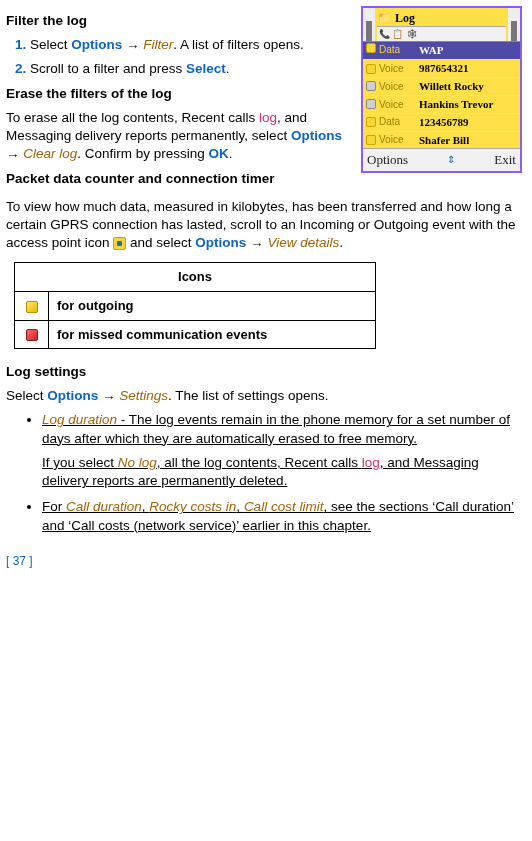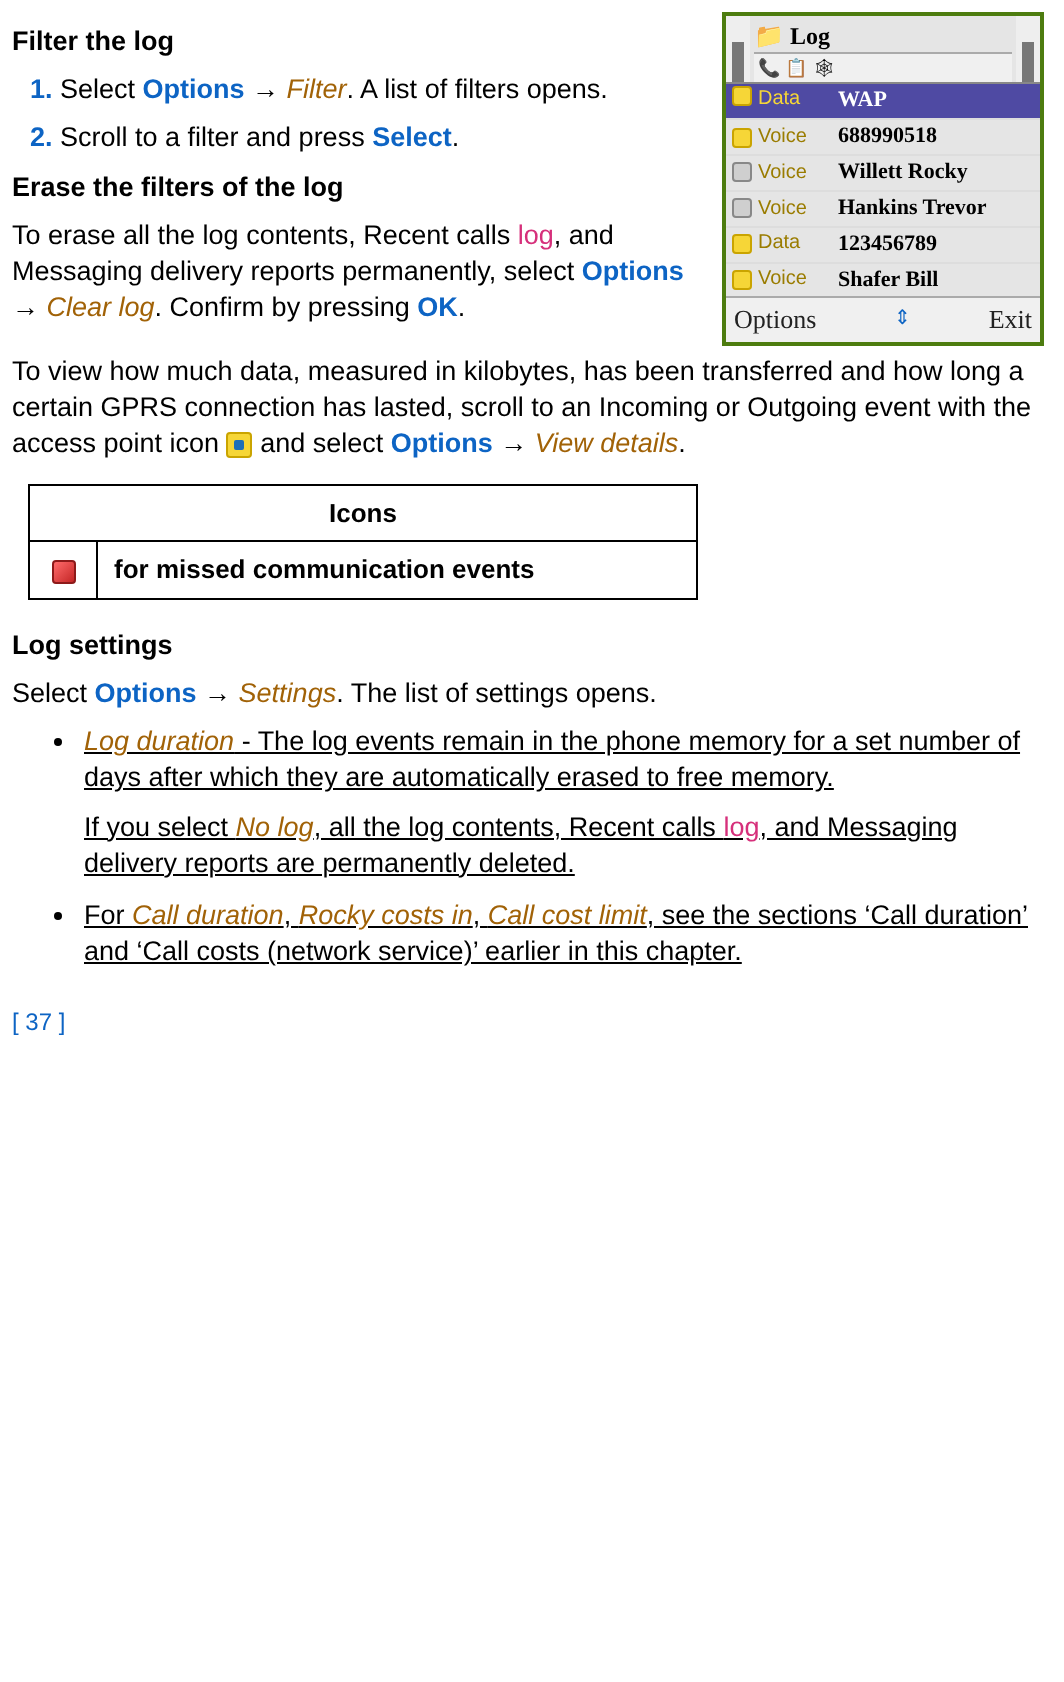--- a/index.html
+++ b/index.html
@@ -22,25 +22,25 @@
   .maincol { float: left; width: 355px; padding-right: 8px; }
   .figcol  { float: right; width: 165px; }
   ol.steps { margin: 4px 0 6px 0; padding-left: 24px; }
   ol.steps li { margin-bottom: 6px; }
   ol.steps li::marker { color: #0d64c4; font-weight: bold; }
   p.para { margin: 4px 0 6px 0; }
   .clear { clear: both; }
 
   
   .phone {
-    border: 2px solid #4d7c0f;
+    border: 2px solid #8b5cf6;
     width: 161px;
     font-size: 10px;
     font-family: Arial, sans-serif;
-    background: #e5e5e5;
+    background: #fde047;
   }
   .ph-top {
     display: flex; align-items: stretch;
     border-bottom: 1px solid #888;
   }
   .ph-top .sig { width: 12px; background: #eee; display:flex; align-items:flex-end; justify-content:center; }
   .ph-top .sig span { display:inline-block; width:6px; height:60%; background:#777; }
   .ph-top .title { flex: 1; padding: 2px 2px 0 2px; }
   .ph-top .title .t1 { font-family: "Comic Sans MS", cursive; font-weight: bold; font-size: 12px; }
   .ph-top .title .t2 { background:#f0f0f0; border-top:1px solid #aaa; font-size:9px; padding:1px 2px; }
@@ -56,21 +56,21 @@
   .ph-row .ico.g { background:#cfcfcf; border-color:#888; }
   .ph-sel .ico { width:10px; height:10px; background:#f6d637; border:1px solid #caa400; border-radius:2px; margin-right:3px; flex:none; }
   .ph-soft { display:flex; justify-content:space-between; padding:2px 4px;
     font-family:Georgia, serif; font-size:13px; font-style:normal; color:#222; background:#f0f0f0; border-top:1px solid #aaa; align-items:center; }
   .ph-soft .mid { font-size:10px; color:#0d64c4; }
 
   
   table.icons {
     border-collapse: collapse;
     margin: 10px 0 14px 8px;
-    width: 335px;
+    width: 362px;
   }
   table.icons th, table.icons td {
     border: 1px solid #000;
     padding: 5px 8px;
     font-size: 13px;
     text-align: left;
   }
   table.icons th { text-align: center; font-weight: bold; }
   table.icons td.ic { width: 34px; text-align: center; }
   .ibox { display:inline-block; width:12px; height:12px; border-radius:2px; vertical-align:middle; }
@@ -99,20 +99,21 @@
       <li>
         <span>Scroll to a filter and press </span><span class="blue-b">Select</span><span>.</span>
       </li>
     </ol>
 
     <div class="hdr">Erase the filters of the log</div>
     <p class="para">
       <span>To erase all the log contents, Recent calls </span><span class="mag">log</span><span>, and Messaging delivery reports permanently, select </span><span class="blue-b">Options</span><span> → </span><span class="blue-i">Clear log</span><span>. Confirm by pressing </span><span class="blue-b">OK</span><span>.</span>
     </p>
 
+    <div class="hdr">Packet data counter and connection timer</div>
   </div>
 
   <div class="figcol">
     <div class="phone">
       <div class="ph-top">
         <div class="sig">
             <span></span>
           </div>
         <div class="title">
           <div class="t1">📁 <span>Log</span></div>
@@ -124,21 +125,21 @@
       </div>
       <div class="ph-sel">
         <span class="ico"></span>
         <span class="lab">Data</span>
         <span>WAP</span>
       </div>
       <div id="ph-rows">
           <div class="ph-row">
             <span class="ico"></span>
             <span class="lab">Voice</span>
-            <span>688990518</span>
+            <span>987654321</span>
           </div>
           <div class="ph-row">
             <span class="ico g"></span>
             <span class="lab">Voice</span>
             <span>Willett Rocky</span>
           </div>
           <div class="ph-row">
             <span class="ico g"></span>
             <span class="lab">Voice</span>
             <span>Hankins Trevor</span>
@@ -167,20 +168,24 @@
 
 <p class="para">
   <span>To view how much data, measured in kilobytes, has been transferred and how long a certain GPRS connection has lasted, scroll to an Incoming or Outgoing event with the access point icon </span><span class="access-ico"></span><span> and select </span><span class="blue-b">Options</span><span> → </span><span class="blue-i">View details</span><span>.</span>
 </p>
 
 <table class="icons">
   <tbody>
       <tr>
         <th colspan="2">Icons</th>
       </tr>
+  <tr>
+    <td class="ic"><span class="ibox out"></span></td>
+    <td class="bold">for outgoing</td>
+  </tr>
   <tr>
     <td class="ic"><span class="ibox mis"></span></td>
     <td class="bold">for missed communication events</td>
   </tr>
 </tbody>
   </table>
 
 <div class="hdr">Log settings</div>
 
 <p class="para">

